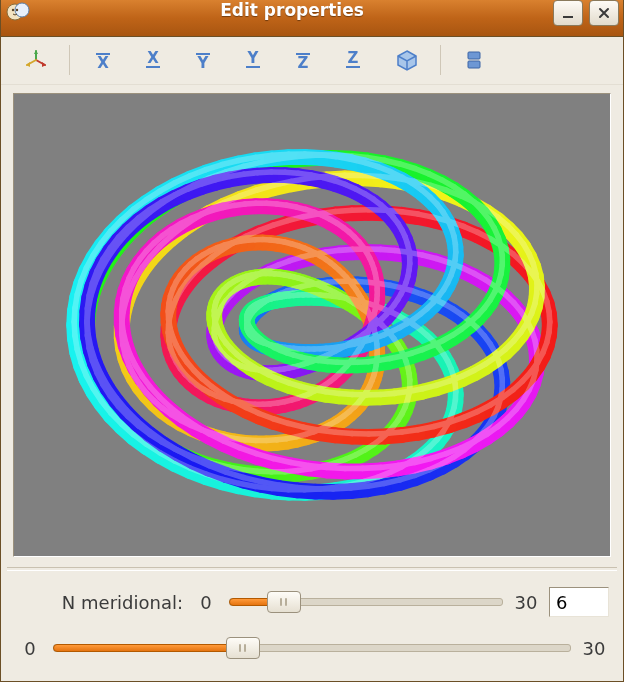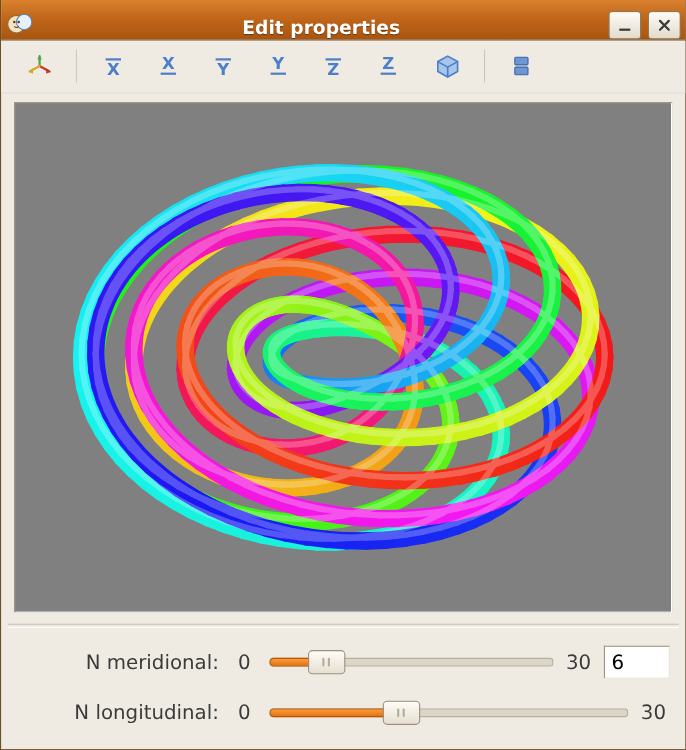--- a/index.html
+++ b/index.html
@@ -19,21 +19,21 @@
     border: 1px solid #6b4f26;
     border-top: none;
     background: #efebe2;
   }
   
   .titlebar {
     height: 36px;
     background: linear-gradient(to bottom, #d9812f 0%, #bf6418 50%, #a85510 100%);
     border-bottom: 1px solid #6b4f26;
     display: flex;
-    align-items: flex-end;
+    align-items: flex-start;
     padding: 0 4px;
     gap: 6px;
   }
   .app-icon {
     width: 26px;
     height: 26px;
     display: flex;
     align-items: center;
     justify-content: center;
   }
@@ -108,21 +108,21 @@
   }
   .viewport-frame svg { width:100%; height:100%; display:block; }
   
   .hdiv {
     height: 2px;
     margin: 6px 6px 8px 6px;
     border-top: 1px solid #c9c1b0;
     border-bottom: 1px solid #fff;
   }
   
-  .params { padding: 0 14px 10px 14px; margin-left: 16px; }
+  .params { padding: 0 14px 10px 14px; }
   .row {
     display: flex;
     align-items: center;
     gap: 8px;
     height: 46px;
   }
   .row-label {
     width: 168px;
     text-align: right;
     font-size: 18px;
@@ -2107,21 +2107,20 @@
         <div class="slider-thumb" style="left: 20%;">
             <span></span>
             <span></span>
           </div>
       </div>
       <div class="row-max">30</div>
       <input class="value-box" value="6" style="">
     </div>
 
     <div class="row">
-      <div class="row-label">N longitudinal:</div>
       <div class="row-min">0</div>
       <div class="slider" id="slider-long">
         <div class="slider-track"></div>
         <div class="slider-fill" style="width: 36.6667%;"></div>
         <div class="slider-thumb" style="left: 36.6667%;">
             <span></span>
             <span></span>
           </div>
       </div>
       <div class="row-max">30</div>

